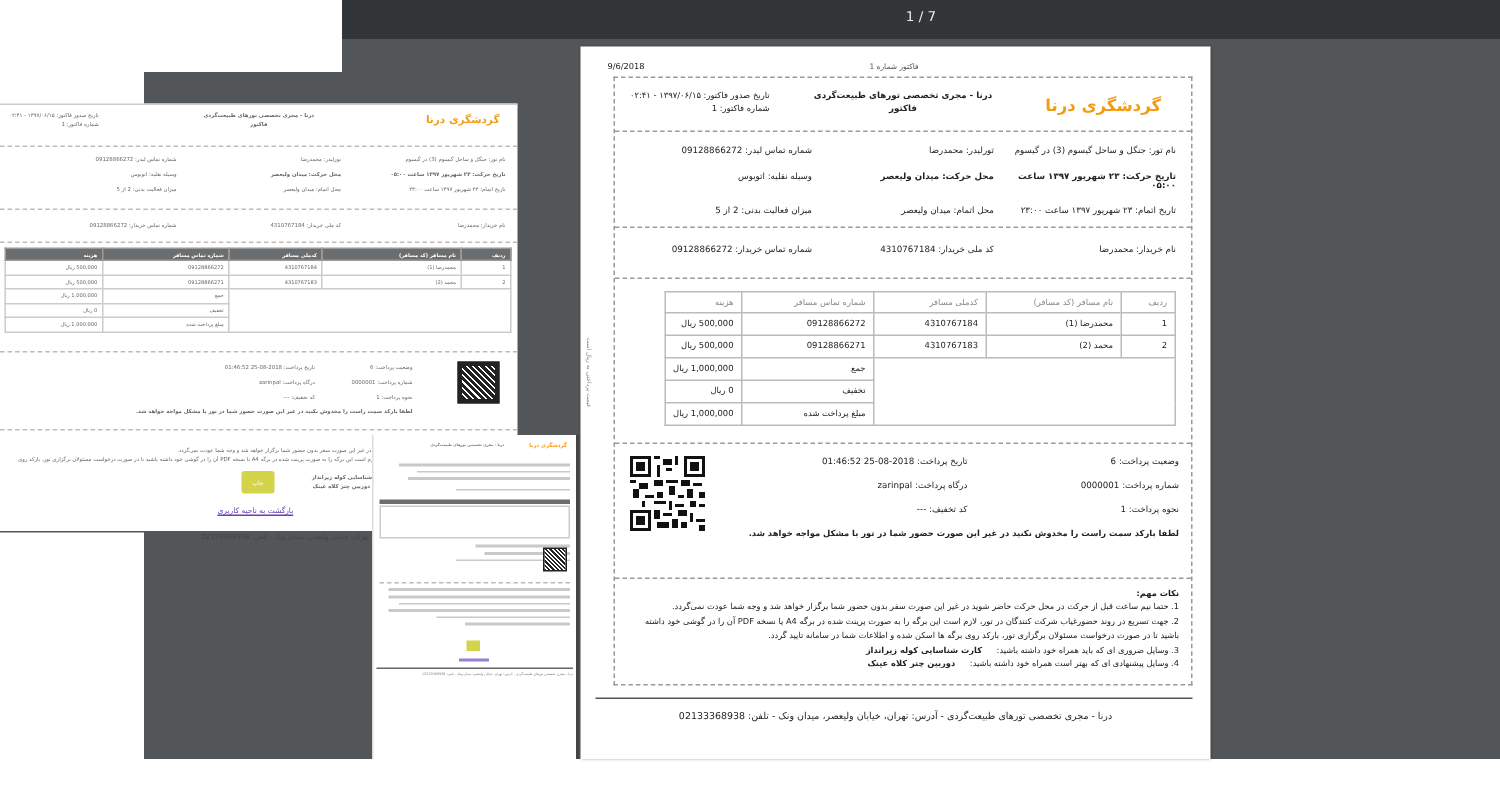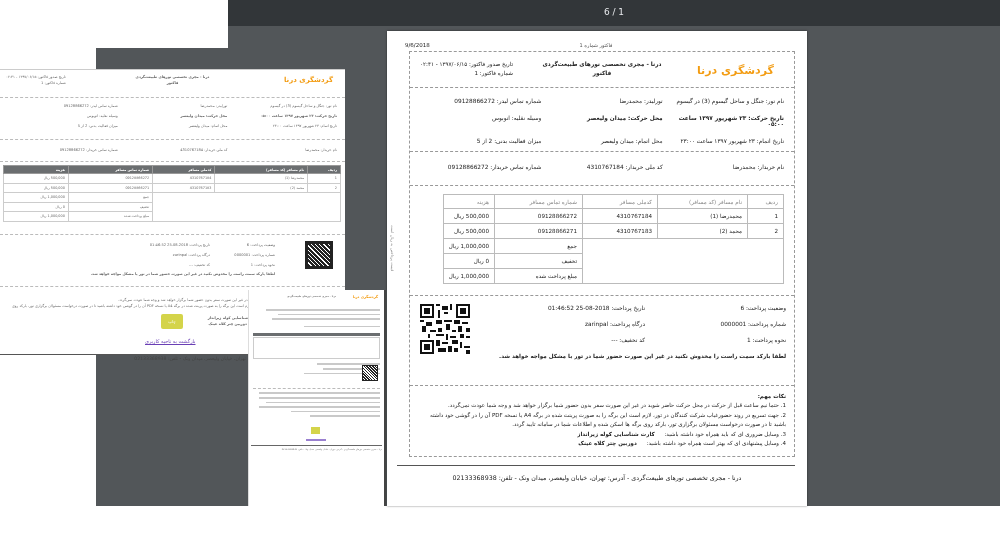--- a/index.html
+++ b/index.html
@@ -54,21 +54,21 @@
   .m-link { position: absolute; left: 57px; top: 149px; width: 20px; height: 1.5px; background: #9a80d0; }
   .m-foot { position: absolute; left: 2px; right: 2px; top: 155px; border-top: 1px solid #666; padding-top: 2px; text-align: right; font-size: 2.2px; }
   .bar { background: #c9c9c9; height: 1.6px; margin: 3px 0; }
 </style>
 </head>
 <body>
 
 <div class="stage">
 
   <div class="viewer-top">
-    <div class="page-counter">6 / 1</div>
+    <div class="page-counter">1 / 7</div>
   </div>
   <div class="viewer-body"></div>
   <div class="viewer-left-ext"></div>
 
   <div class="page">
     <div class="page-hdr">
       <span class="date">9/6/2018</span>
       <div class="mid">فاکتور شماره 1</div>
     </div>
 

